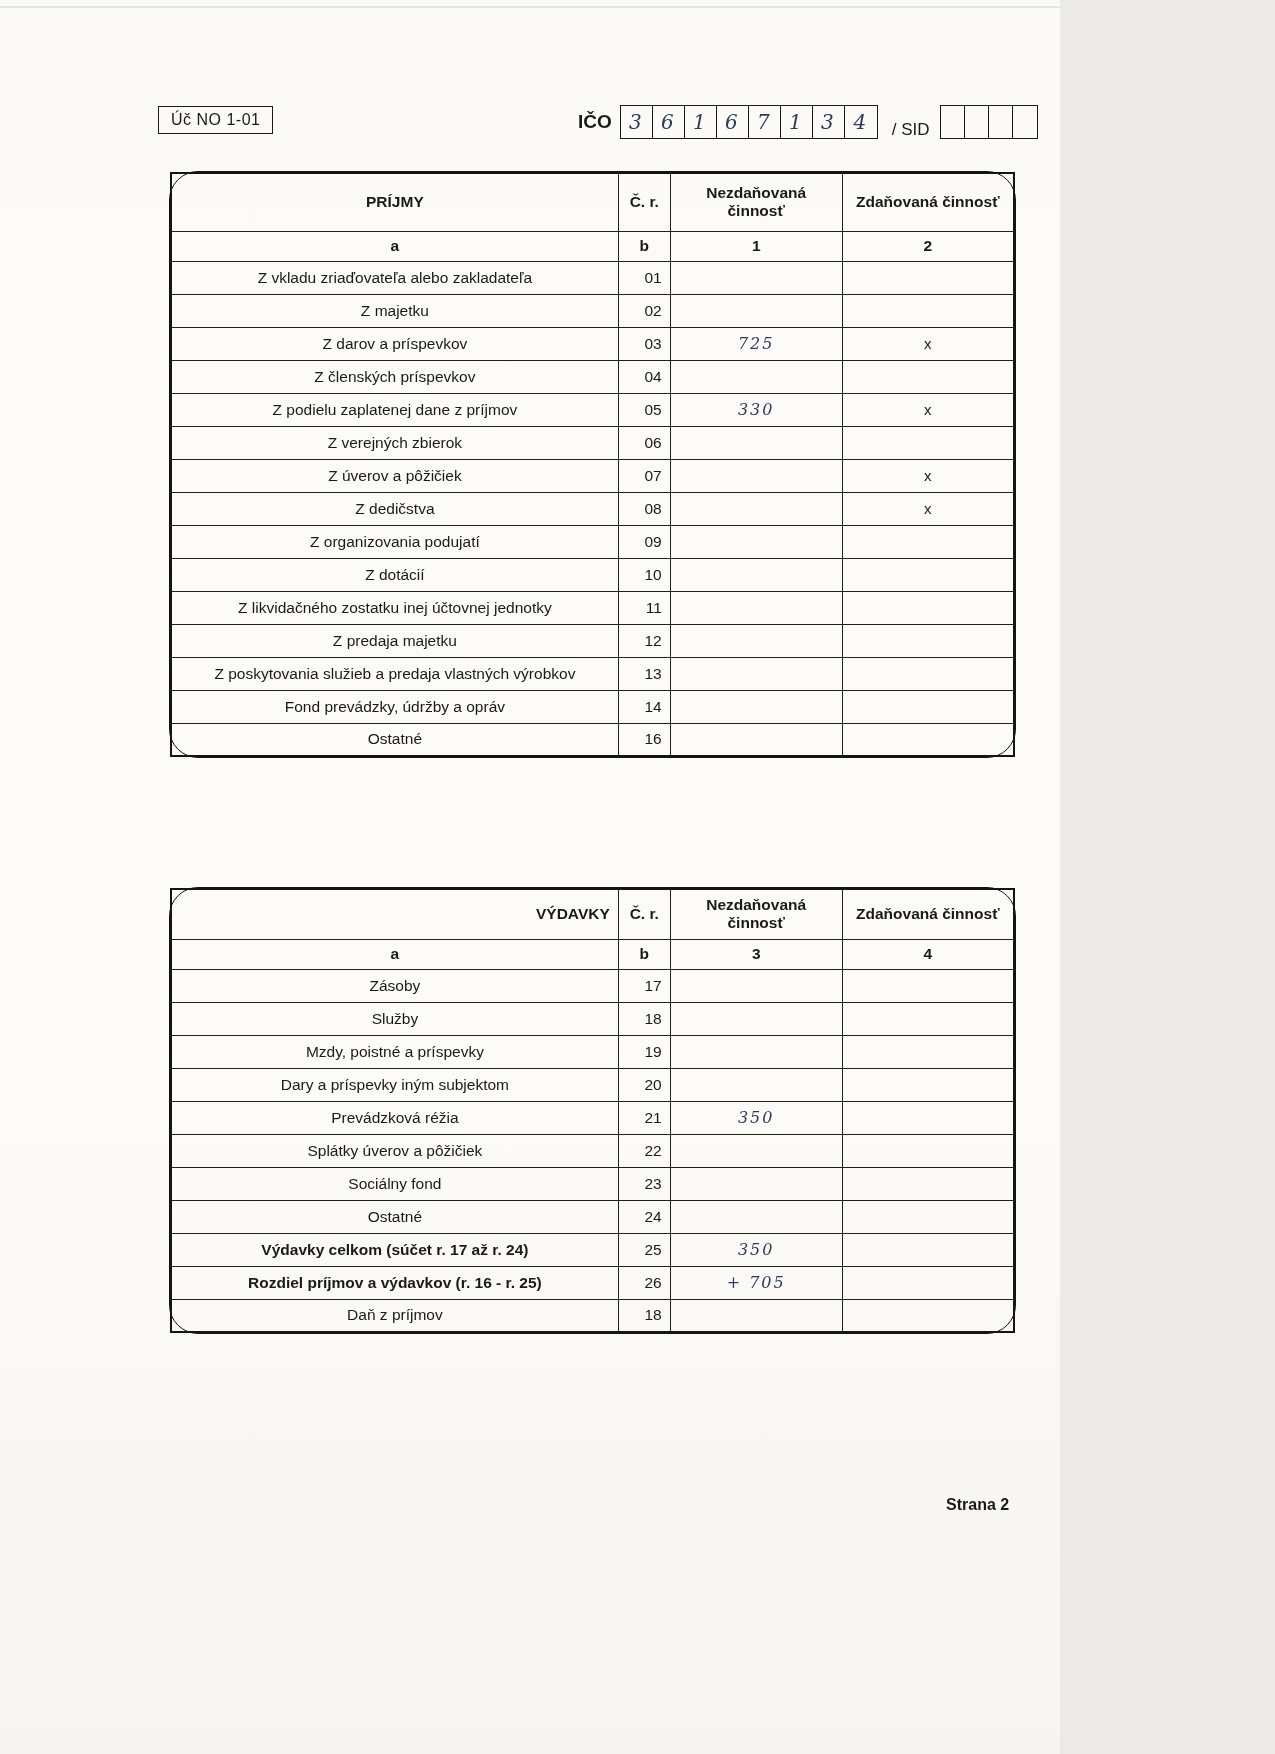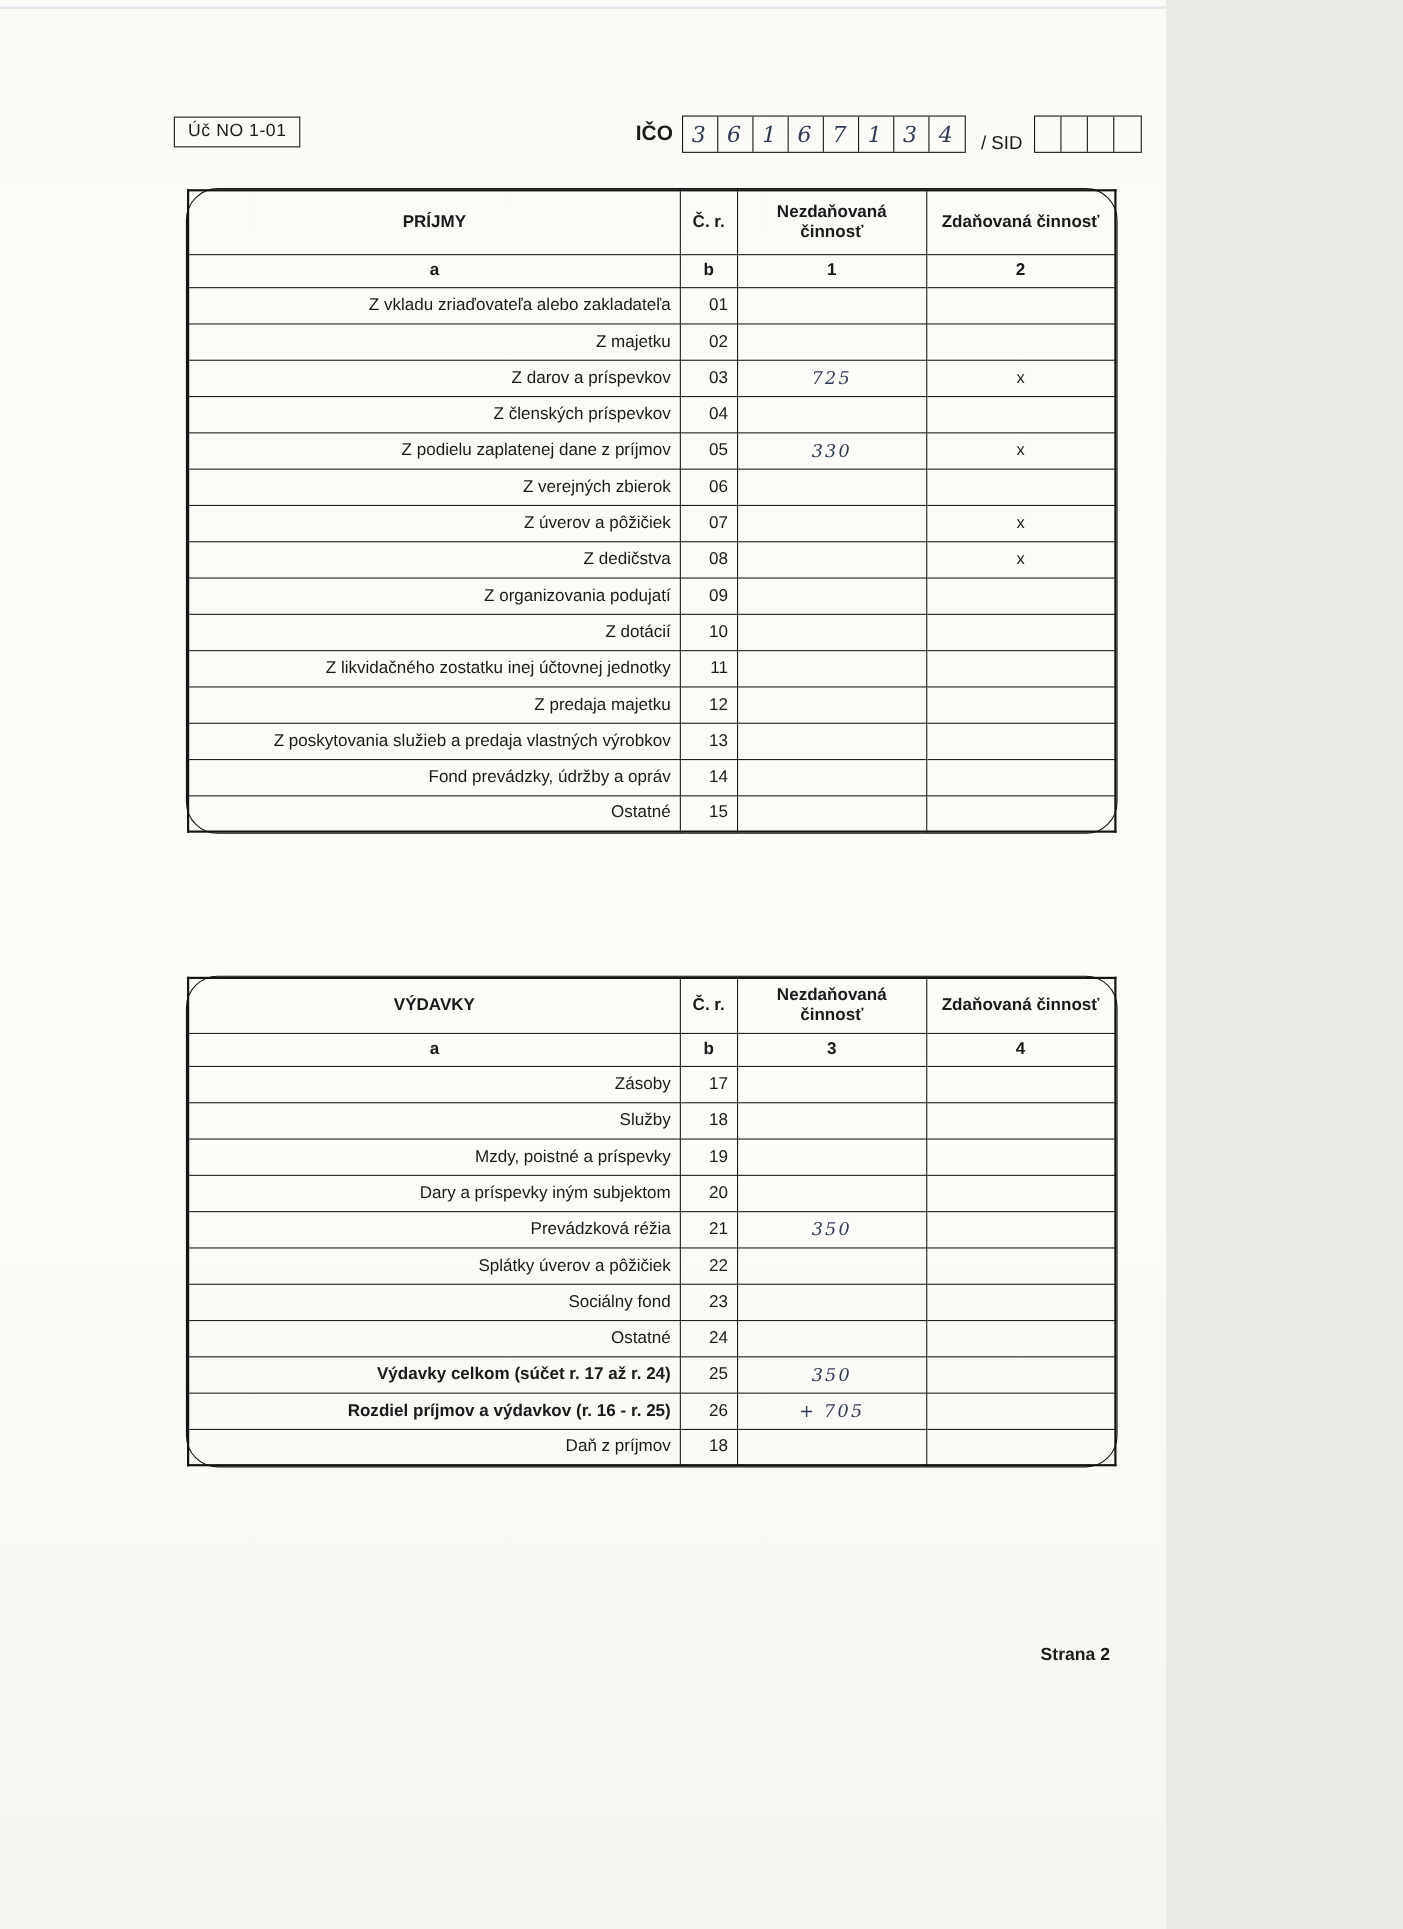--- a/index.html
+++ b/index.html
@@ -61,21 +61,21 @@
     border:1.3px solid #1f1f1f;
     padding:2px 8px;
     font-size:15.5px;
     box-sizing:border-box;
   }
   .form-table{border:2.6px solid #141414;outline:1px solid #141414;}
   .form-table thead th{font-weight:bold;text-align:center;vertical-align:middle;}
   .t1 thead tr.main th{height:58px;}
   .t2 thead tr.main th{height:50px;}
   thead tr.sub th{height:30px;font-weight:bold;}
-  .c-label{width:448px;text-align:right;height:33px;}
+  .c-label{width:448px;text-align:center;height:33px;}
   .c-cr{width:52px;text-align:right;}
   .c-val{width:172px;text-align:center;}
   tr.total .c-label{font-weight:bold;}
   td.hand{font-family:"DejaVu Serif", serif;font-style:italic;color:#2e3a58;font-size:16px;letter-spacing:2px;}
   td.xmark{font-size:15px;color:#222;}
 
   .footer{
     position:absolute;left:946px;top:1496px;
     font-size:16px;font-weight:bold;
   }
@@ -206,31 +206,31 @@
           <td class="c-val xmark"></td>
         </tr>
         <tr>
           <td class="c-label">Fond prevádzky, údržby a opráv</td>
           <td class="c-cr">14</td>
           <td class="c-val hand"></td>
           <td class="c-val xmark"></td>
         </tr>
         <tr>
           <td class="c-label">Ostatné</td>
-          <td class="c-cr">15</td>
+          <td class="c-cr">16</td>
           <td class="c-val hand"></td>
           <td class="c-val xmark"></td>
         </tr>
       </tbody>
   </table>
 
   <table class="form-table t2">
     <thead>
       <tr class="main">
-        <th class="c-label" style="text-align:center;">VÝDAVKY</th>
+        <th class="c-label" style="text-align:right;">VÝDAVKY</th>
         <th class="c-cr">Č. r.</th>
         <th class="c-val">Nezdaňovaná činnosť</th>
         <th class="c-val">Zdaňovaná činnosť</th>
       </tr>
       <tr class="sub">
         <th class="c-label" style="text-align:center;">a</th>
         <th class="c-cr">b</th>
         <th class="c-val">3</th>
         <th class="c-val">4</th>
       </tr>

